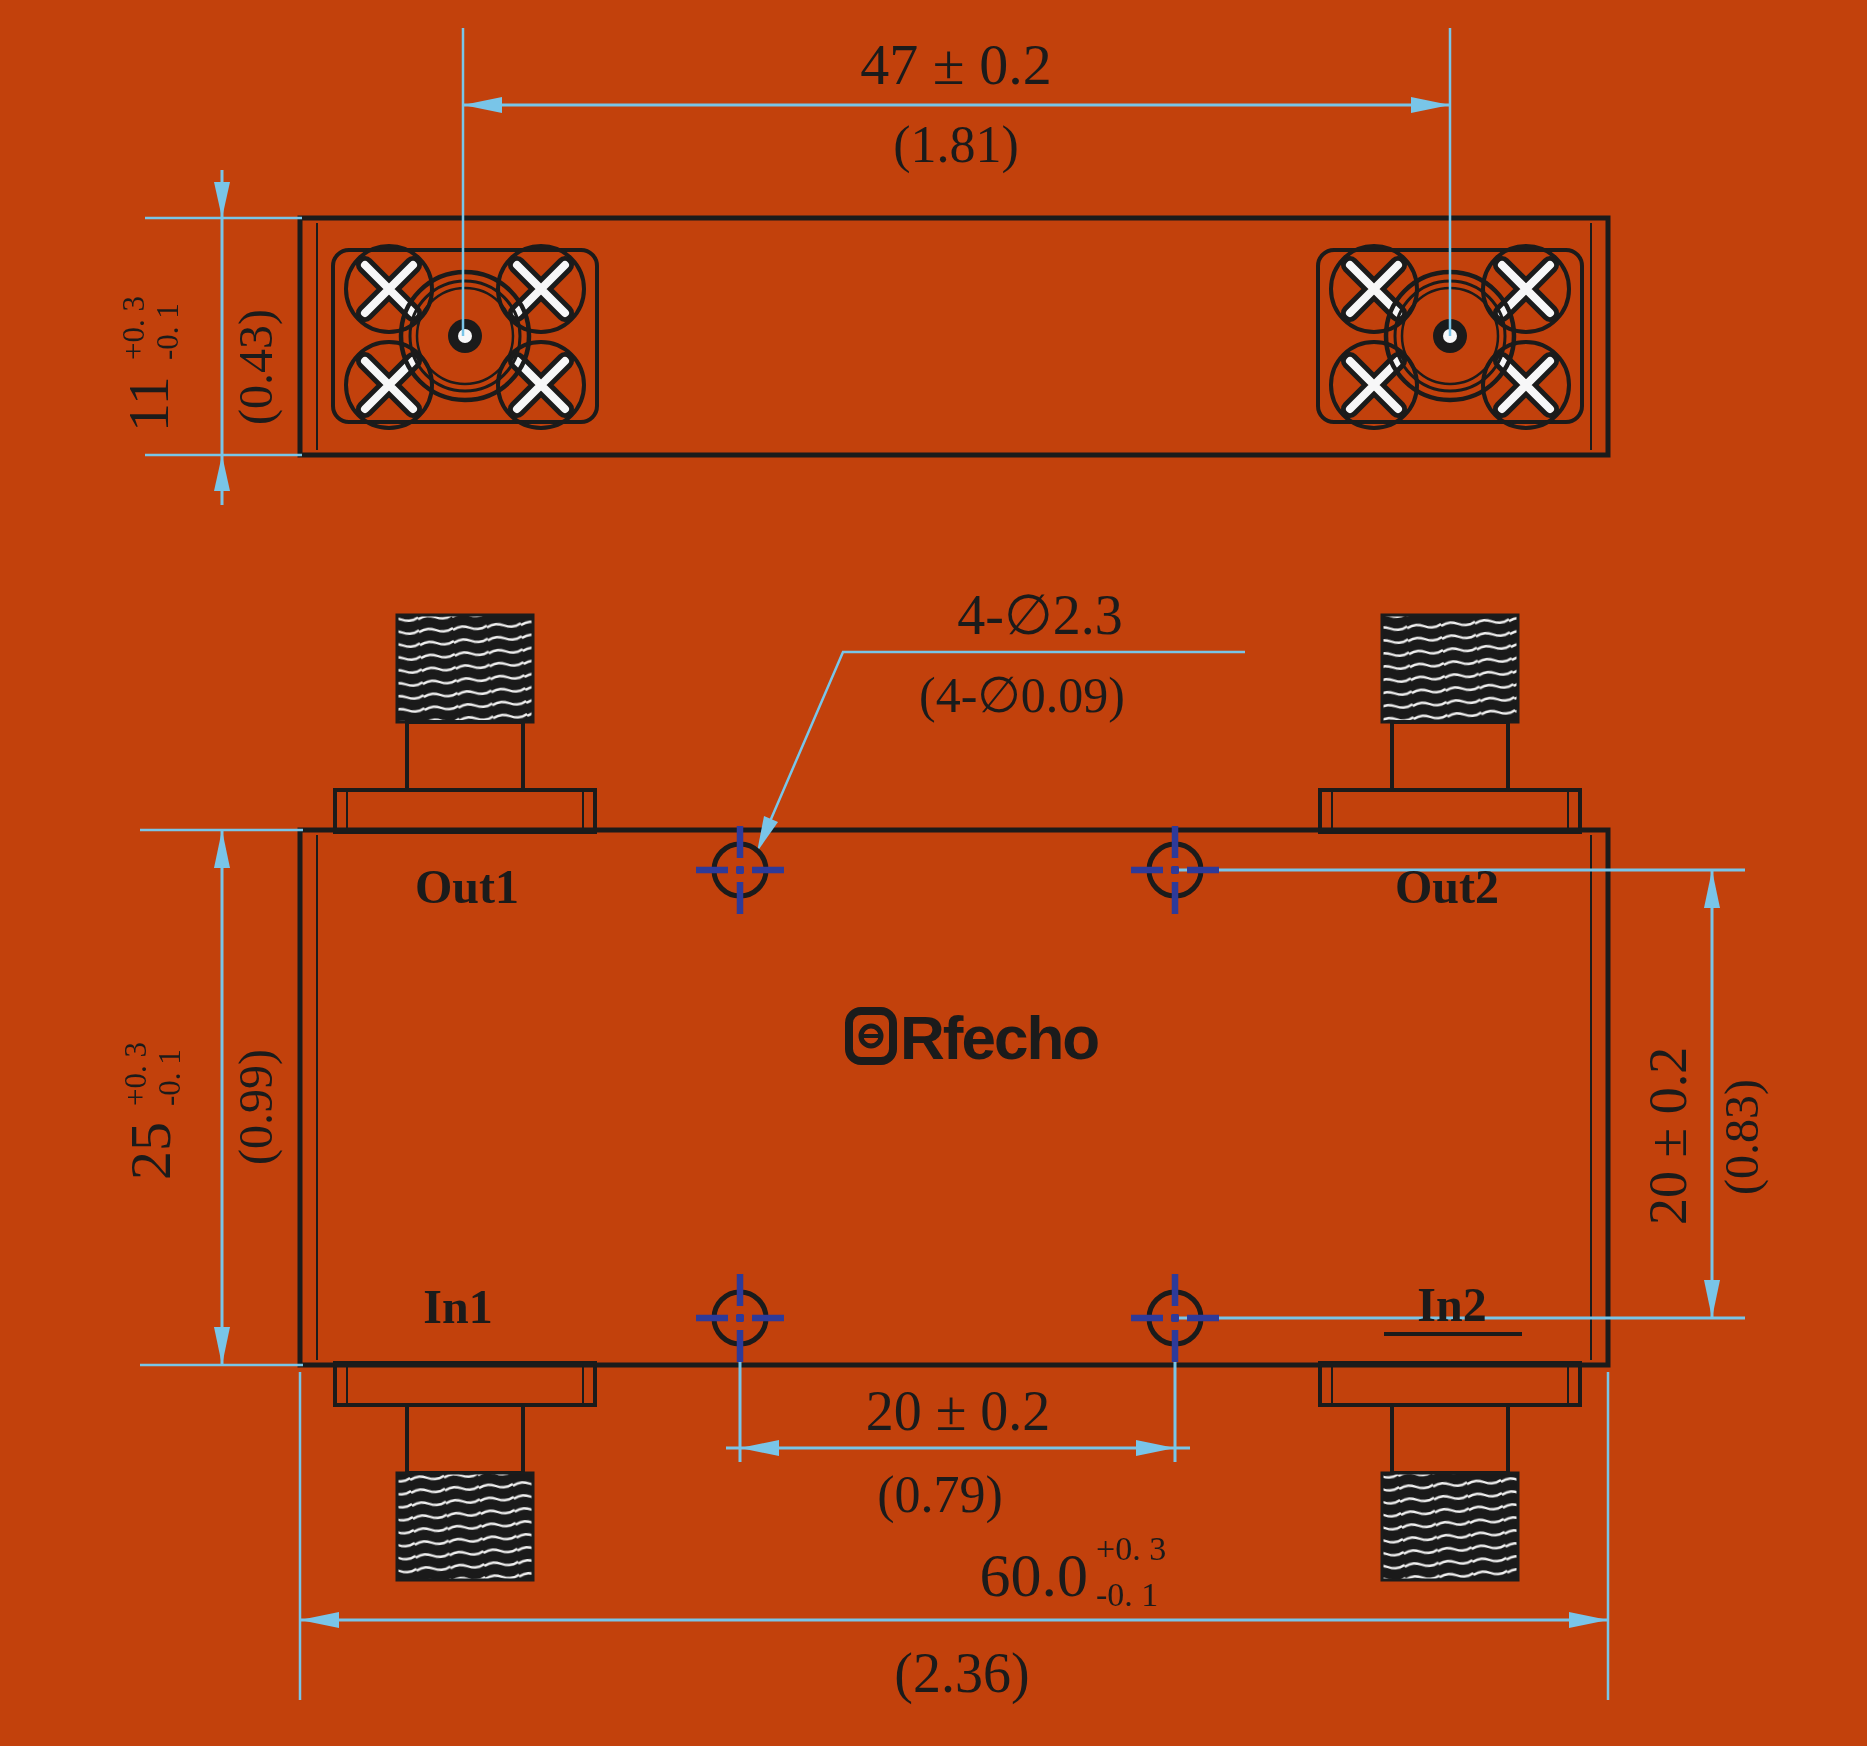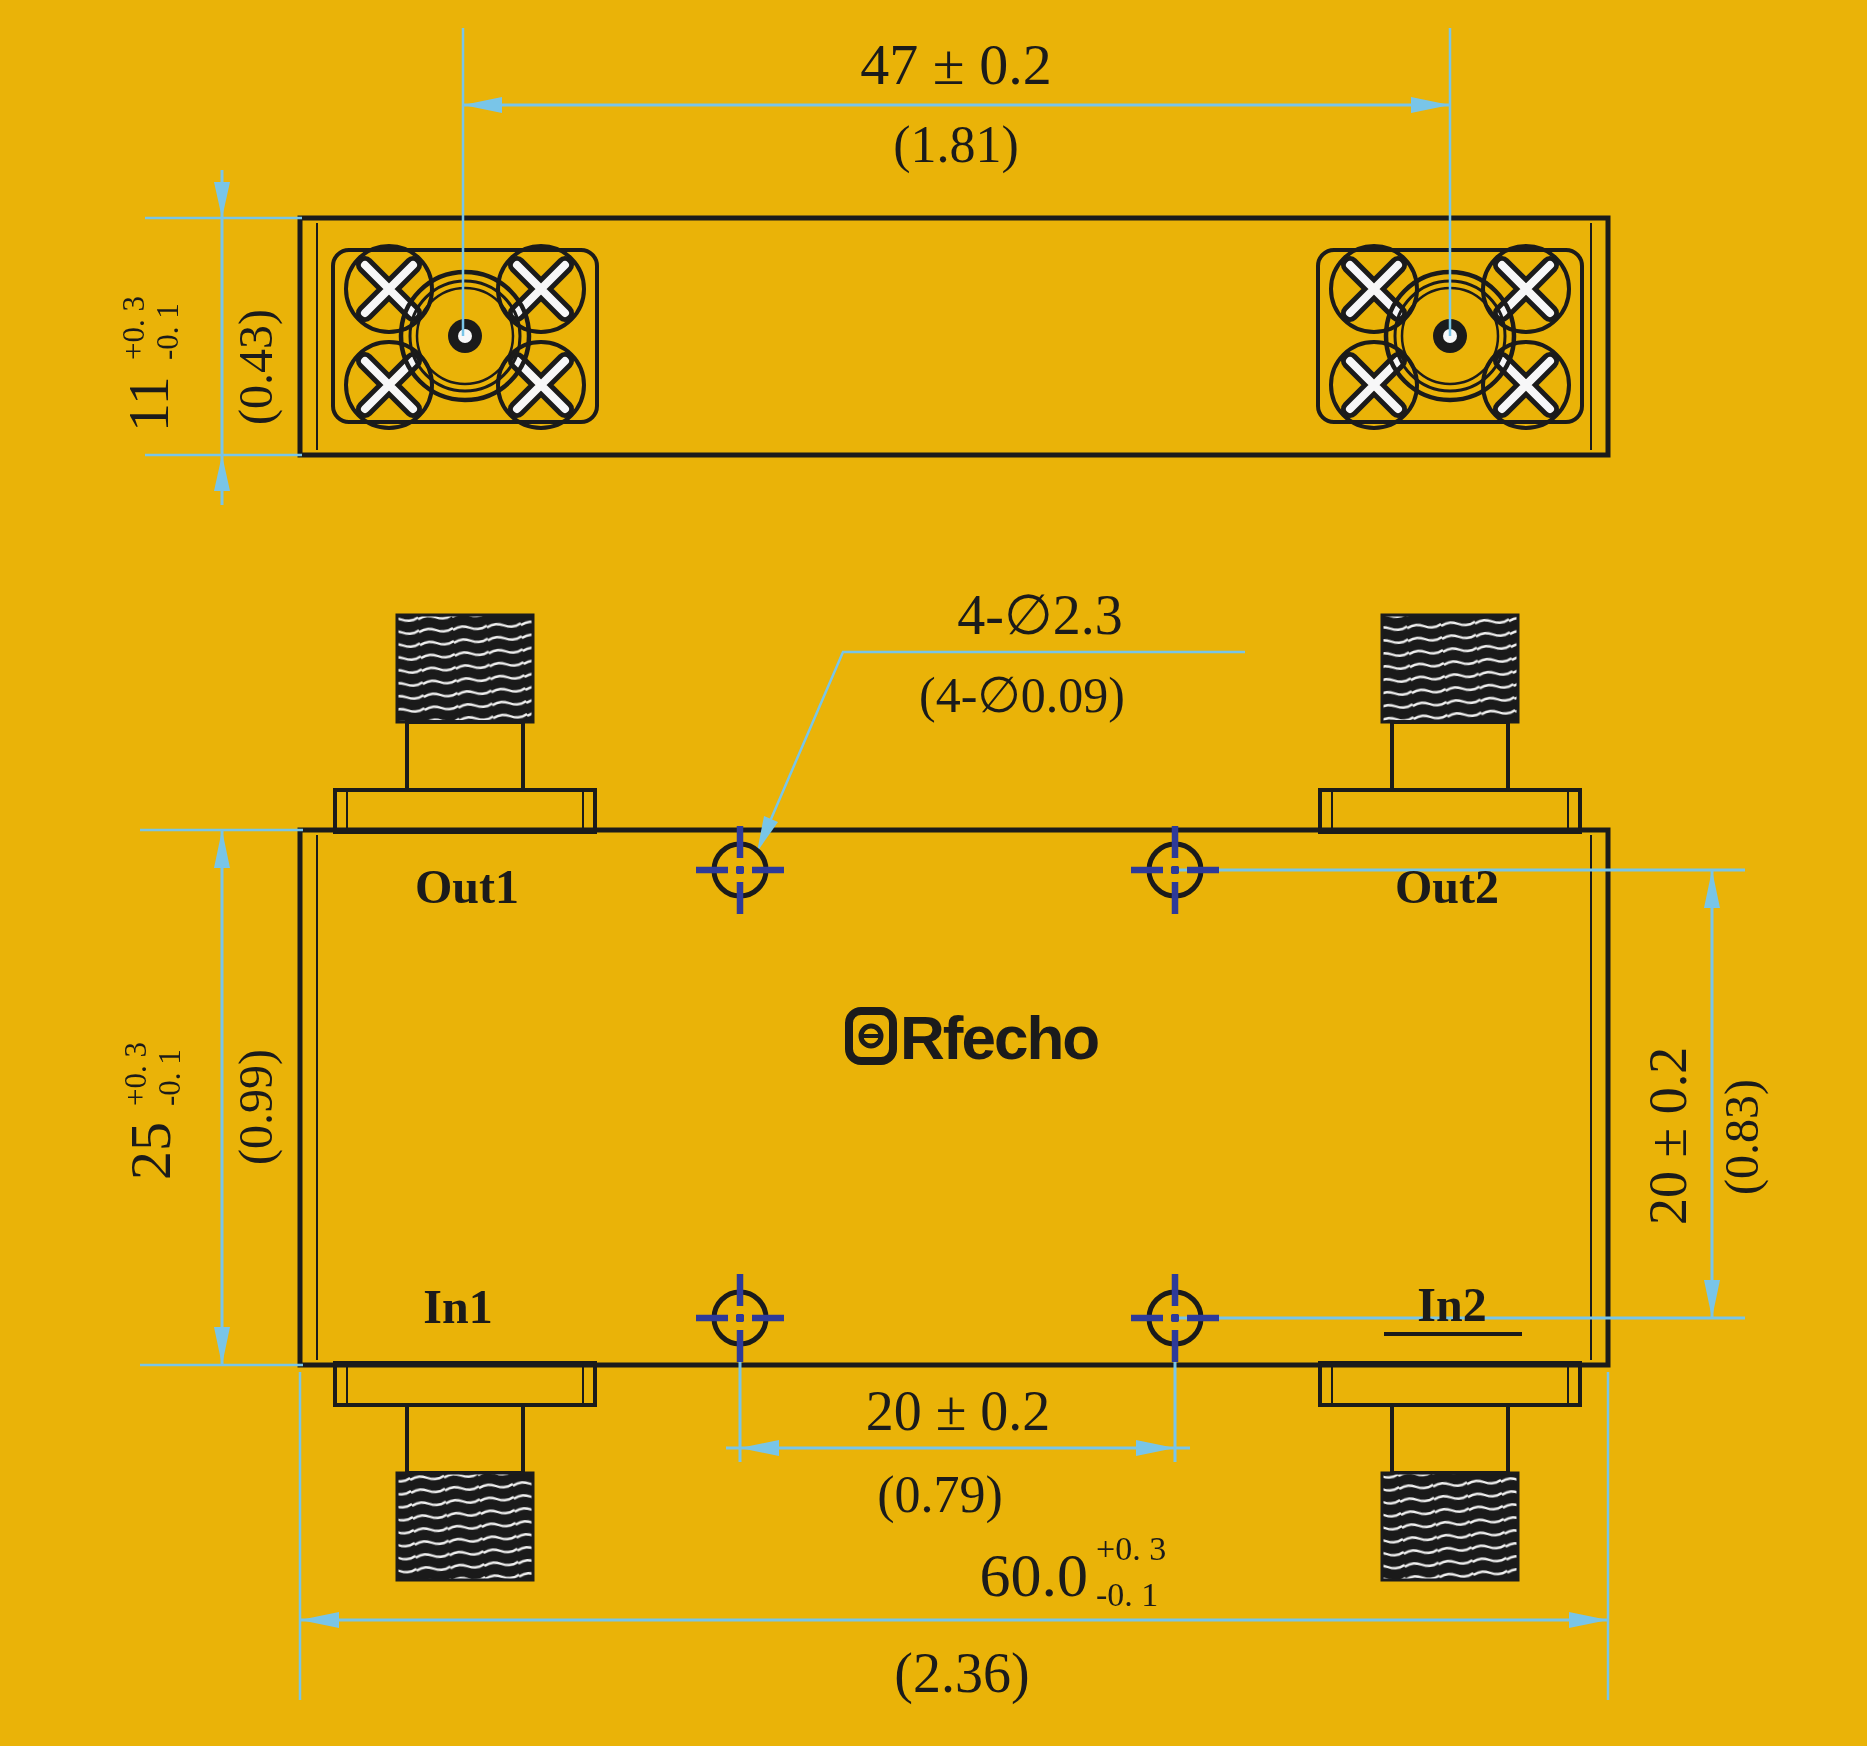--- a/index.html
+++ b/index.html
@@ -1,16 +1,16 @@
 <!DOCTYPE html>
 <html><head>
 <meta charset="utf-8">
 <style>
   html,body { margin:0; padding:0; background:#f7f7f8; }
-  .canvas { position:relative; width:1867px; height:1746px; background:#eab308; overflow:hidden; }
+  .canvas { position:relative; width:1867px; height:1746px; background:#c2410c; overflow:hidden; }
   svg { position:absolute; left:0; top:0; }
   text { fill:#1b1b1b; }
   .dim  { font-family:"Liberation Serif","DejaVu Serif",serif; }
   .tol  { font-family:"Liberation Serif","DejaVu Serif",serif; }
   .port { font-family:"Liberation Serif","DejaVu Serif",serif; font-weight:bold; }
   .logo-text { font-family:"Liberation Sans","DejaVu Sans",sans-serif; font-weight:bold; letter-spacing:-2px; }
   .ink    { stroke:#1b1b1b; fill:none; }
   .blue   { stroke:#79c5e8; fill:none; }
   .bluef  { fill:#79c5e8; stroke:none; }
   .navy   { stroke:#2e3a99; fill:none; }

